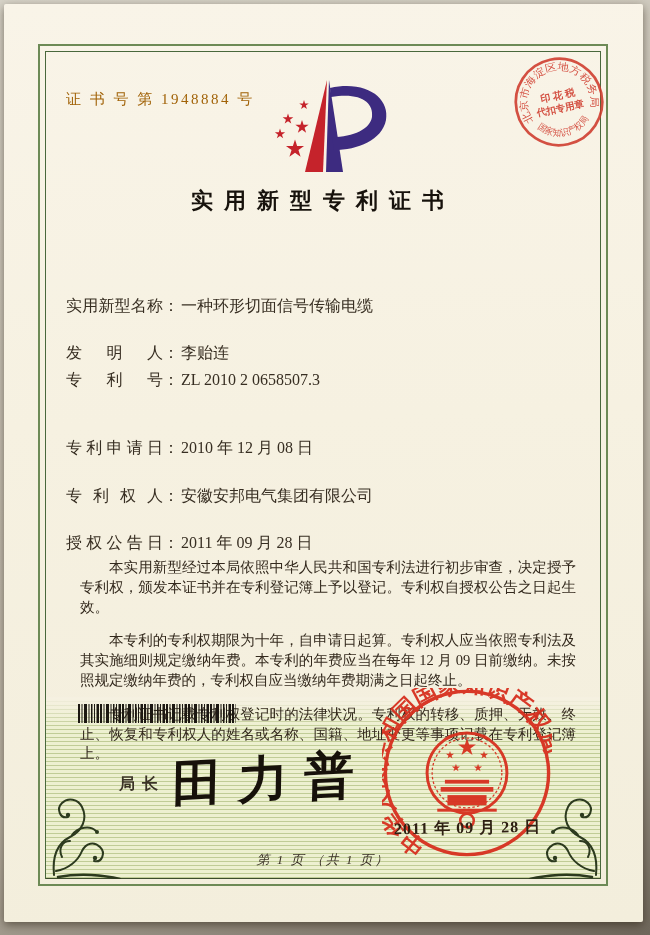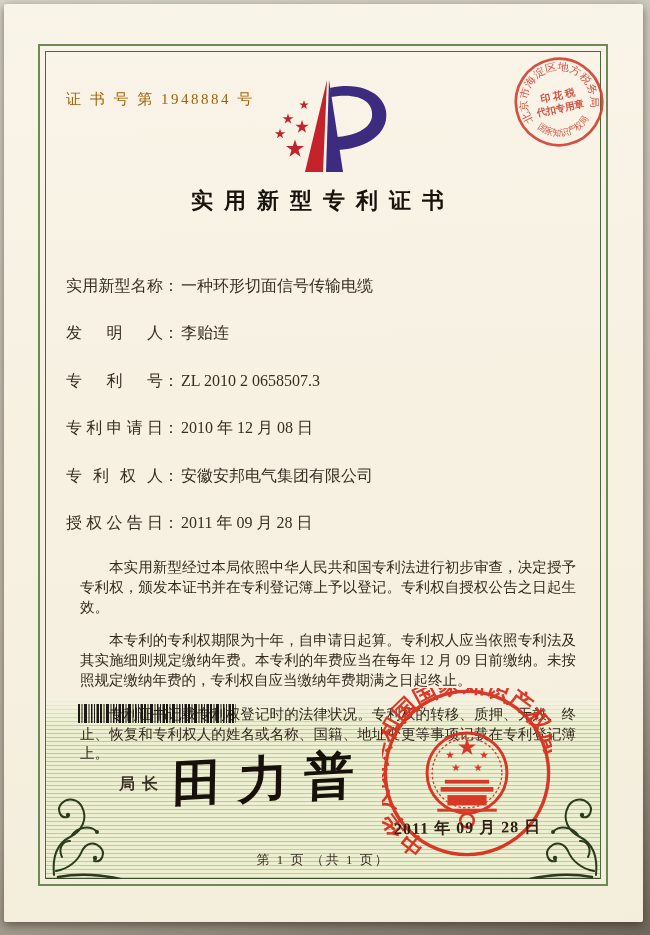--- a/index.html
+++ b/index.html
@@ -34,21 +34,21 @@
   .cert-number{
     position:absolute;left:66px;top:90px;font-size:15px;letter-spacing:2.5px;
     color:#a16207;
   }
   .logo{position:absolute;left:266px;top:78px;}
   .tax-stamp{position:absolute;left:511px;top:54px;transform:rotate(-12deg);opacity:.88;}
   .title{
     position:absolute;left:38px;top:186px;width:570px;text-align:center;
     font-size:22px;font-weight:600;letter-spacing:11px;color:#17120c;
   }
-  .field-row{position:absolute;left:66px;font-size:16px;color:#372e22;white-space:nowrap;}
+  .field-row{position:absolute;left:66px;font-size:16px;color:#372e22;white-space:nowrap;margin-top:20px;}
   .field-label{display:inline-block;width:97px;text-align:justify;text-align-last:justify;}
   .field-colon{display:inline-block;margin-right:2px;}
   .paragraphs{
     position:absolute;left:66px;top:544px;width:524px;
     font-size:14.5px;line-height:19.8px;color:#33291d;text-align:justify;
   }
   .paragraphs p{margin:14px;text-indent:2em;}
   .barcode{position:absolute;left:78px;top:704px;}
   .sig-title{
     position:absolute;left:119px;top:774px;font-size:16px;letter-spacing:7px;color:#3b3326;font-weight:bold;
@@ -58,21 +58,21 @@
     font-weight:bold;color:#17110a;transform:rotate(-3deg) skewX(-4deg);
     font-family:"DejaVu Serif","Liberation Serif",serif;
   }
   .seal{position:absolute;left:382px;top:688px;opacity:.95;}
   .seal-date{
     position:absolute;left:394px;top:818px;font-size:16px;font-weight:600;
     letter-spacing:1px;color:#2e2013;white-space:nowrap;transform:rotate(-1deg);
   }
   .footer-page{
     position:absolute;left:38px;top:851px;width:570px;text-align:center;
-    font-size:13px;letter-spacing:2px;color:#3a3126;
+    font-size:13px;letter-spacing:2px;color:#3a3126;font-style:italic;
   }
   .ornament{position:absolute;top:791px;}
   .ornament.left{left:48px;}
   .ornament.right{left:522px;transform:scaleX(-1);}
 </style>
 </head>
 <body>
 
 <div id="page">
 
@@ -153,21 +153,21 @@
   </svg>
 
   <div class="title">实用新型专利证书</div>
 
   <div class="field-row" style="top:276px">
     <span class="field-label">实用新型名称</span><span class="field-colon">：</span><span>一种环形切面信号传输电缆</span>
   </div>
   <div class="field-row" style="top:323px">
     <span class="field-label">发明人</span><span class="field-colon">：</span><span>李贻连</span>
   </div>
-  <div class="field-row" style="top:371px">
+  <div class="field-row" style="top:350px">
     <span class="field-label">专利号</span><span class="field-colon">：</span><span>ZL 2010 2 0658507.3</span>
   </div>
   <div class="field-row" style="top:418px">
     <span class="field-label">专利申请日</span><span class="field-colon">：</span><span>2010 年 12 月 08 日</span>
   </div>
   <div class="field-row" style="top:466px">
     <span class="field-label">专利权人</span><span class="field-colon">：</span><span>安徽安邦电气集团有限公司</span>
   </div>
   <div class="field-row" style="top:513px">
     <span class="field-label">授权公告日</span><span class="field-colon">：</span><span>2011 年 09 月 28 日</span>

